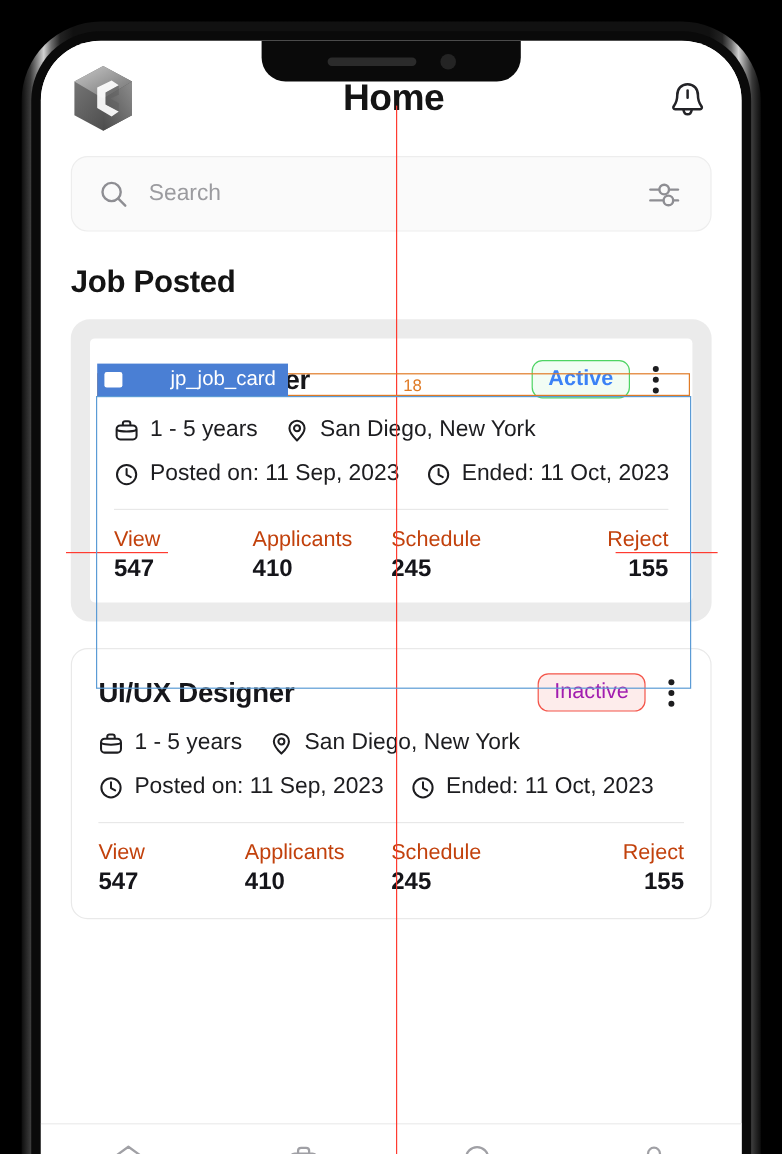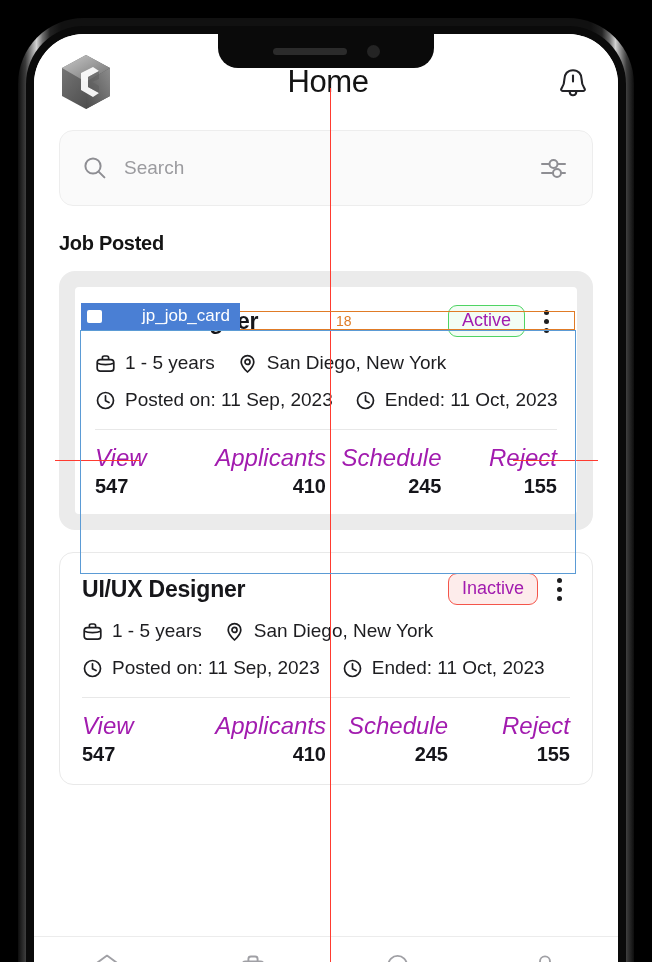--- a/index.html
+++ b/index.html
@@ -116,38 +116,38 @@
   .logo {
     width: 54px;
     height: 58px;
     flex: 0 0 auto;
   }
   .app-title {
     position: absolute;
     left: 4px; right: 0;
     text-align: center;
     font-size: 31px;
-    font-weight: normal;
+    font-weight: bold;
     color: #141414;
     letter-spacing: -0.4px;
   }
   .bell-wrap {
     margin-left: auto;
     width: 40px;
     height: 40px;
     display: flex;
     align-items: center;
     justify-content: center;
     z-index: 2;
   }
 
   
   .search-bar {
     margin: 0 25px;
-    height: 76px;
+    height: 63px;
     border-radius: 14px;
     background: #fafafa;
     border: 1px solid #ededed;
     display: flex;
     align-items: center;
     padding: 12px 22px;
     flex: 0 0 auto;
   }
   .search-icon { flex: 0 0 auto; margin-right: 16px; }
   .search-input {
@@ -158,21 +158,21 @@
     font-family: "Liberation Sans", sans-serif;
     font-size: 19px;
     color: #8b8b8f;
   }
   .search-input::placeholder { color: #9b9b9f; }
   .filter-icon { flex: 0 0 auto; margin-left: 10px; cursor: pointer; }
 
   
   .section-title {
     margin: 26px 25px 0 25px;
-    font-size: 20px;
+    font-size: 26px;
     font-weight: bold;
     color: #141414;
     letter-spacing: -0.3px;
     flex: 0 0 auto;
   }
 
   
   .job-list {
     flex: 1 1 auto;
     padding: 16px 25px 0 25px;
@@ -217,21 +217,21 @@
     letter-spacing: -0.2px;
     flex: 1 1 auto;
   }
   .badge {
     font-size: 18px;
     padding: 4px 13px 5px 13px;
     border-radius: 9px;
     border: 1.6px solid;
     white-space: nowrap;
   }
-  .badge.active   { color: #a21caf; border-color: #4ed463; background: #f2fdf4; }
+  .badge.active   { color: #3b82f6; border-color: #4ed463; background: #f2fdf4; font-weight: bold; }
   .badge.inactive { color: #a21caf; border-color: #f4554a; background: #fdeceb; }
 
   .kebab {
     width: 22px;
     height: 30px;
     display: flex;
     flex-direction: column;
     align-items: center;
     justify-content: center;
     gap: 4px;
@@ -269,26 +269,25 @@
   }
 
   .job-stats {
     display: flex;
     margin-top: 14px;
   }
   .stat { flex: 1 1 0; }
   .stat:first-child  { text-align: left; }
   .stat:last-child   { text-align: right; }
   .stat:nth-child(2),
-  .stat:nth-child(3) { text-align: right; }
+  .stat:nth-child(3) { text-align: left; }
   .stat-label {
-    font-size: 24px;
-    color: #a21caf;
+    font-size: 18px;
+    color: #c2410c;
     margin-bottom: 3px;
-    font-style: italic;
   }
   .stat-value {
     font-size: 20px;
     font-weight: bold;
     color: #15151a;
   }
 
   
   .bottom-nav {
     flex: 0 0 auto;

